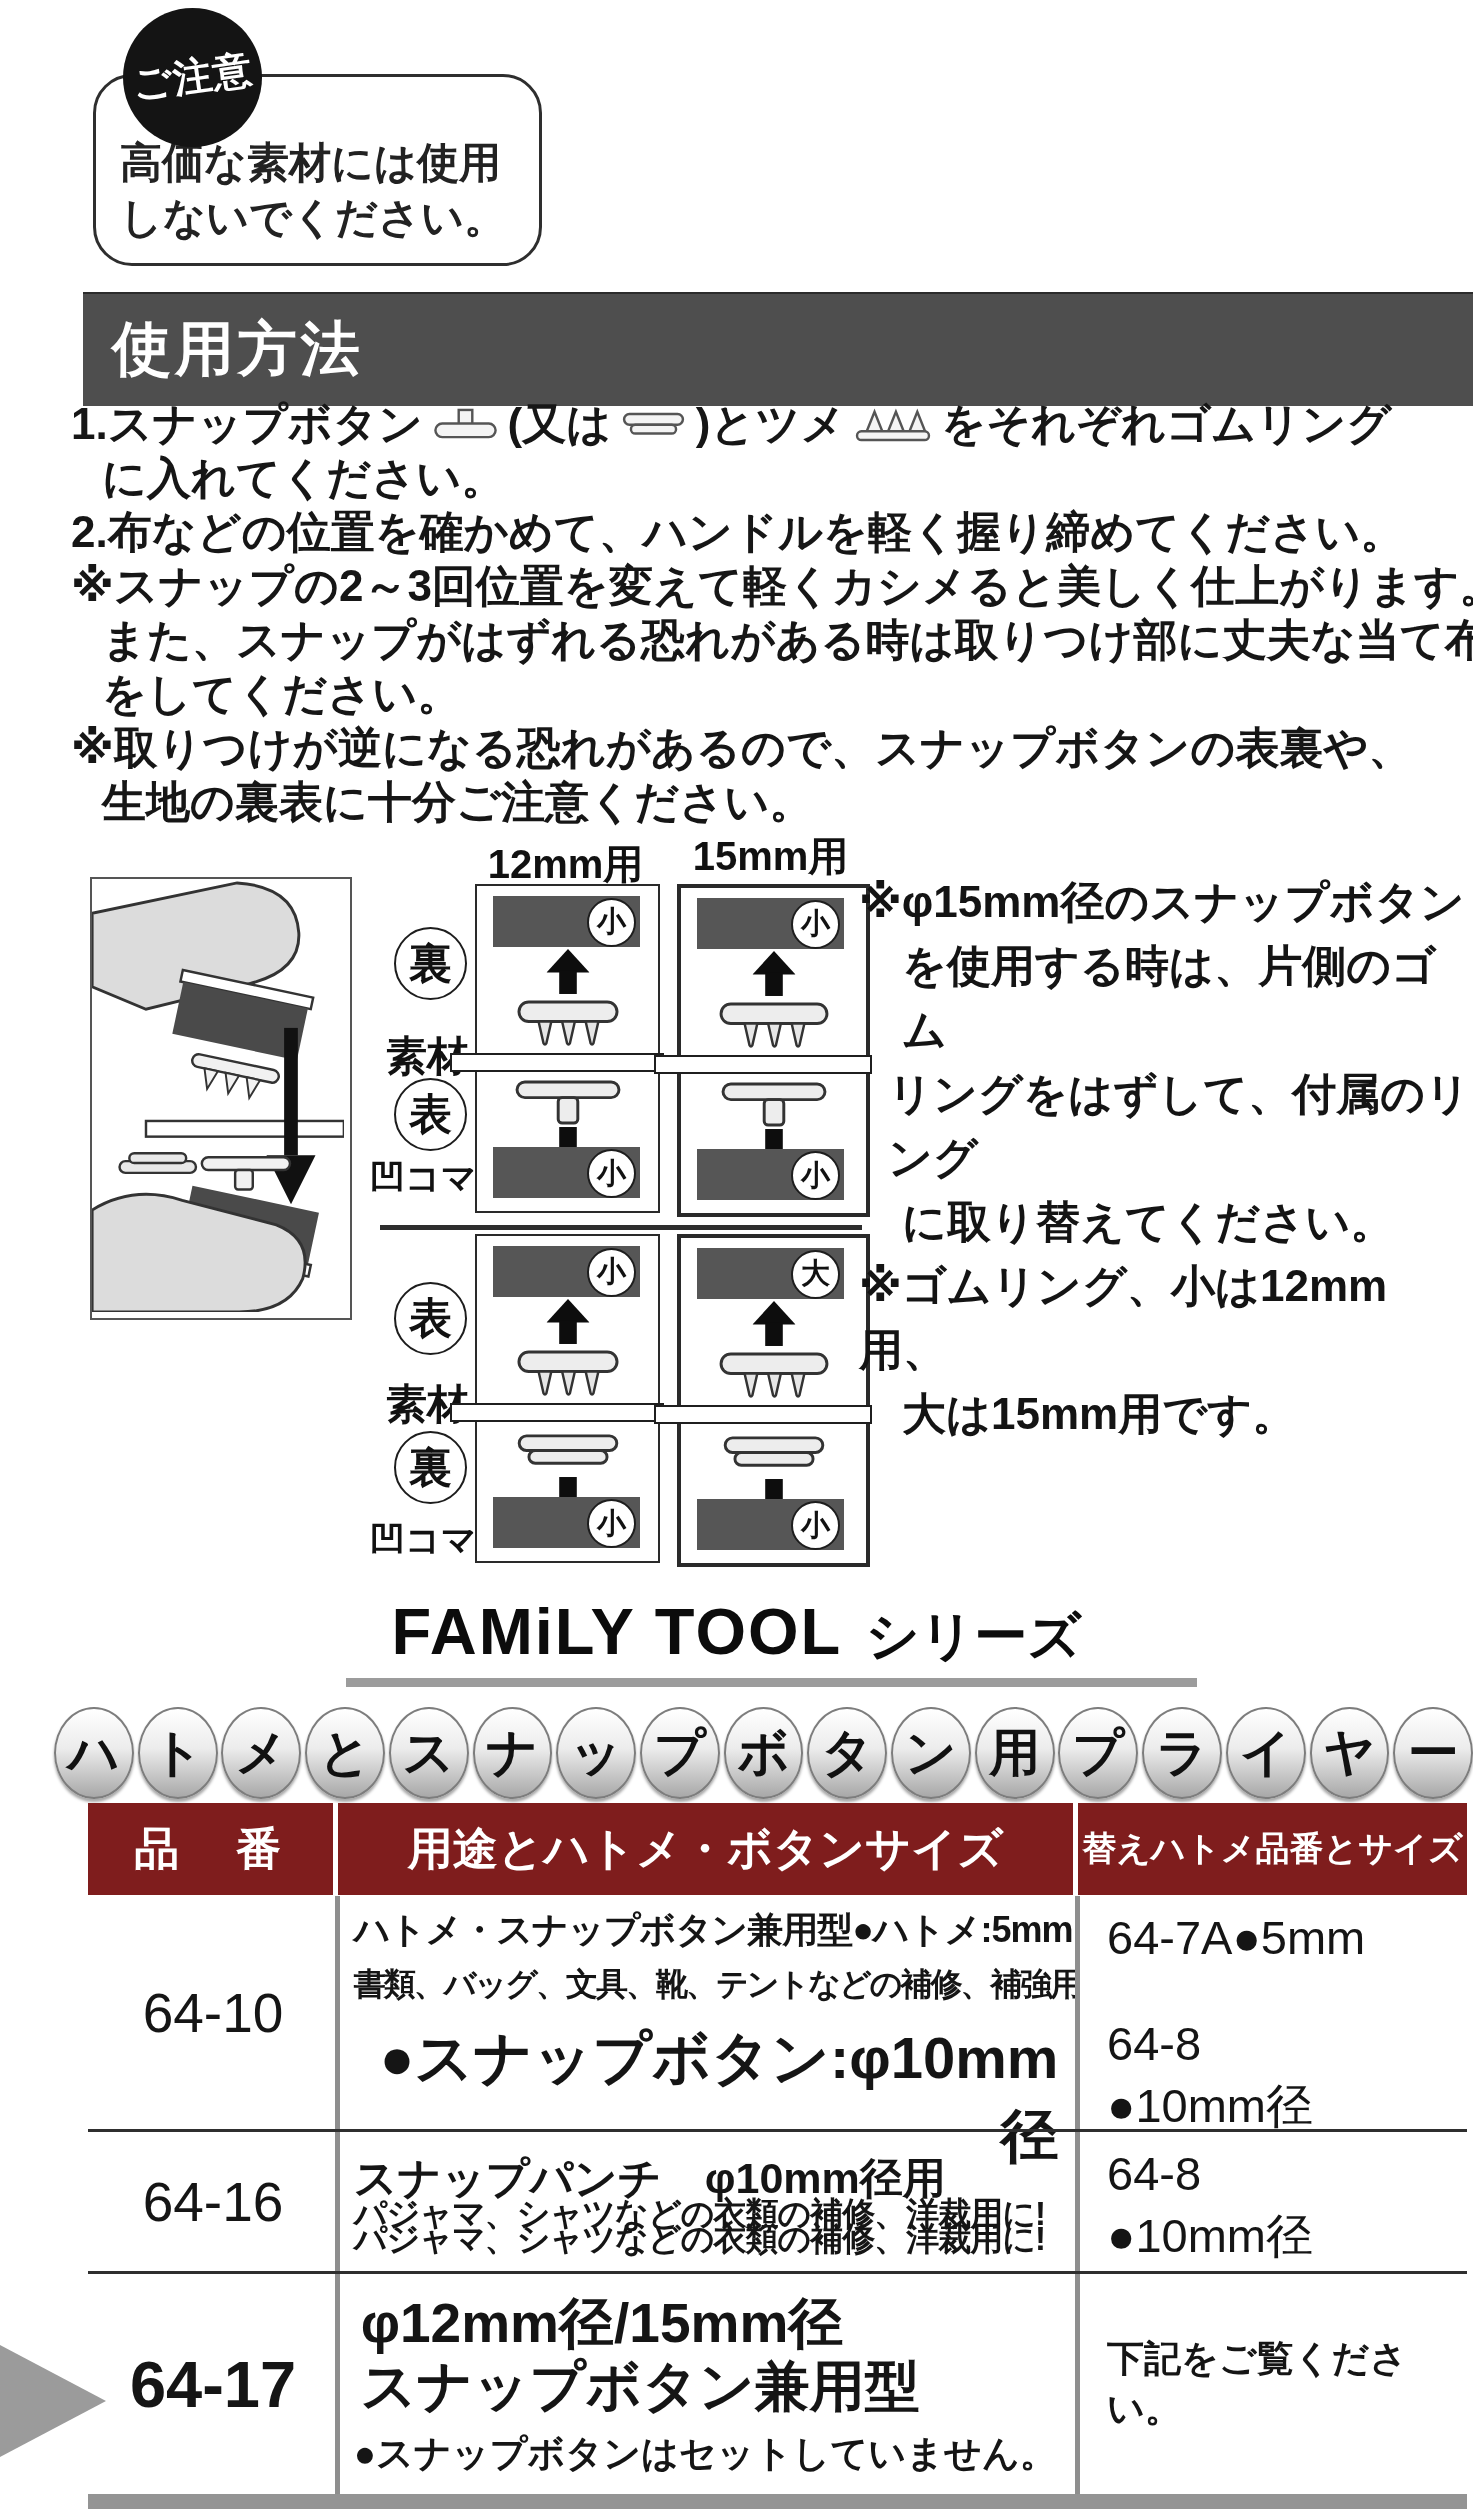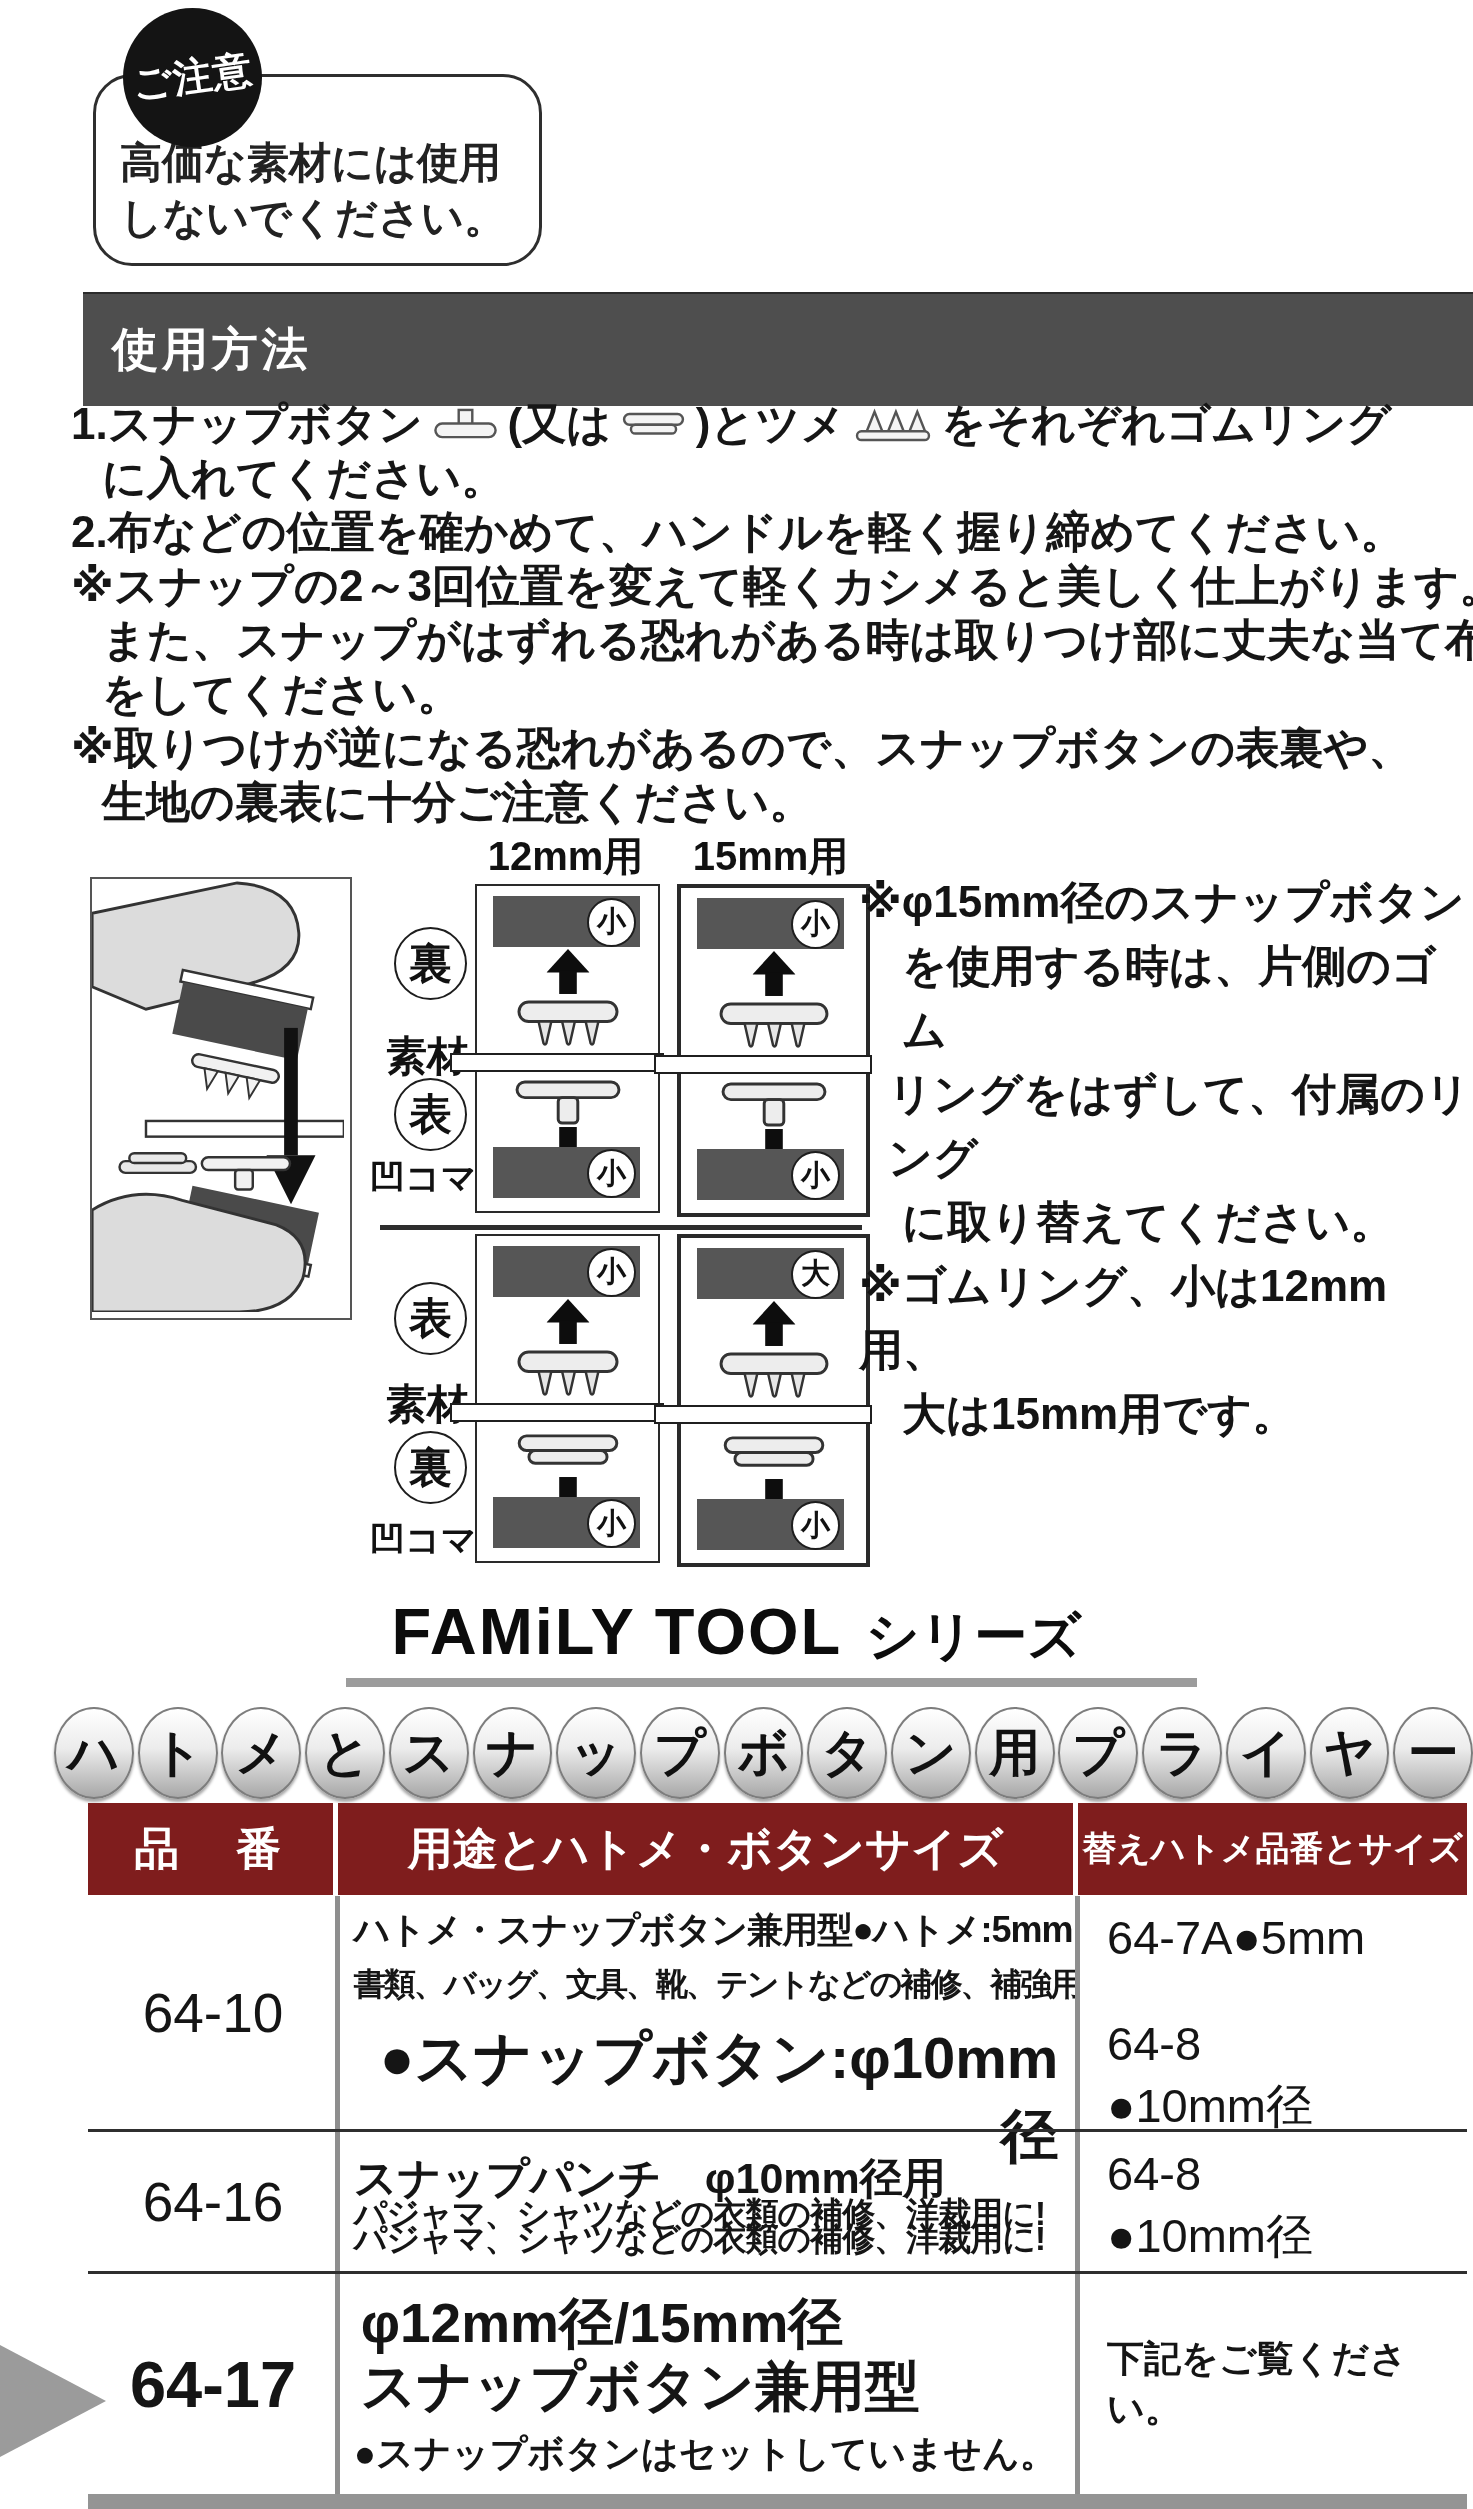--- a/index.html
+++ b/index.html
@@ -9,21 +9,21 @@
 
   
   .notice-box{left:93px;top:74px;width:443px;height:186px;border:3.9px solid #2e2e2e;border-radius:39px;background:#fff;}
   .notice-text{left:120px;top:135px;width:412px;font-size:42px;font-weight:600;line-height:1.32;color:#222;}
   .notice-badge{left:123px;top:7.8px;width:139px;height:139px;border-radius:50%;background:#141414;
     display:flex;align-items:center;justify-content:center;z-index:3;}
   .notice-badge span{color:#fff;font-size:39px;font-weight:bold;transform:rotate(-8deg);letter-spacing:1px;}
 
   
   .usage-bar{left:83px;top:292px;width:1390px;height:112px;background:#4e4e4e;border-top:2px solid #2b2b2b;}
-  .usage-title{color:#fff;font-size:46px;font-weight:bold;line-height:110px;padding-left:29px;letter-spacing:3.9px;}
+  .usage-title{color:#fff;font-size:59px;font-weight:bold;line-height:110px;padding-left:29px;letter-spacing:3.9px;}
 
   
   .instr{left:71px;top:397px;width:1400px;font-size:44px;font-weight:600;color:#161616;}
   .instr .ln{line-height:54px;height:54px;white-space:nowrap;}
   .instr .ind{padding-left:31px;}
   .l1{display:flex;align-items:center;gap:9.8px;}
   .l1 svg{flex:0 0 auto;}
 
   
   .pliers-box{left:90px;top:877px;width:258px;height:439px;border:2.9px solid #555;background:#fff;}
@@ -127,21 +127,21 @@
   </div>
   <div class="ln ind">に入れてください。</div>
   <div class="ln">2.布などの位置を確かめて、ハンドルを軽く握り締めてください。</div>
   <div class="ln">※スナップの2～3回位置を変えて軽くカシメると美しく仕上がります。</div>
   <div class="ln ind">また、スナップがはずれる恐れがある時は取りつけ部に丈夫な当て布</div>
   <div class="ln ind">をしてください。</div>
   <div class="ln">※取りつけが逆になる恐れがあるので、スナップボタンの表裏や、</div>
   <div class="ln ind">生地の裏表に十分ご注意ください。</div>
 </div>
 
-<div class="abs dcolhead" style="left:475px;width:181px;">12mm用</div>
+<div class="abs dcolhead" style="left:475px;width:181px;margin-top:8px;">12mm用</div>
 <div class="abs dcolhead" style="left:679px;width:183px;">15mm用</div>
 
 <div class="abs pliers-box">
   <svg width="252" height="433" viewBox="0 0 257 442">
     <path d="M0,35 L148,4 Q208,8 211,55 Q213,94 160,107 L55,133 L0,110 Z" fill="#dcdcdc" stroke="#333" stroke-width="3"></path>
     <g transform="rotate(12 150 150)">
       <rect x="82" y="106" width="136" height="12" fill="#fff" stroke="#333" stroke-width="2.5"></rect>
       <rect x="85" y="118" width="130" height="54" fill="#4a4a4a"></rect>
     </g>
     <g transform="rotate(12 150 210)">

